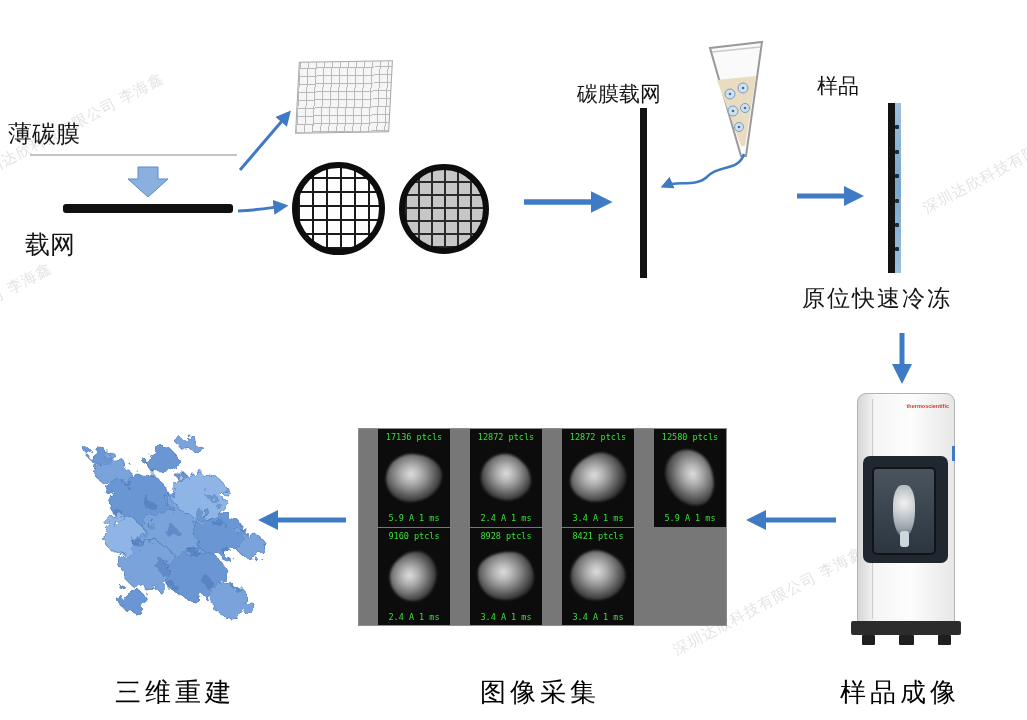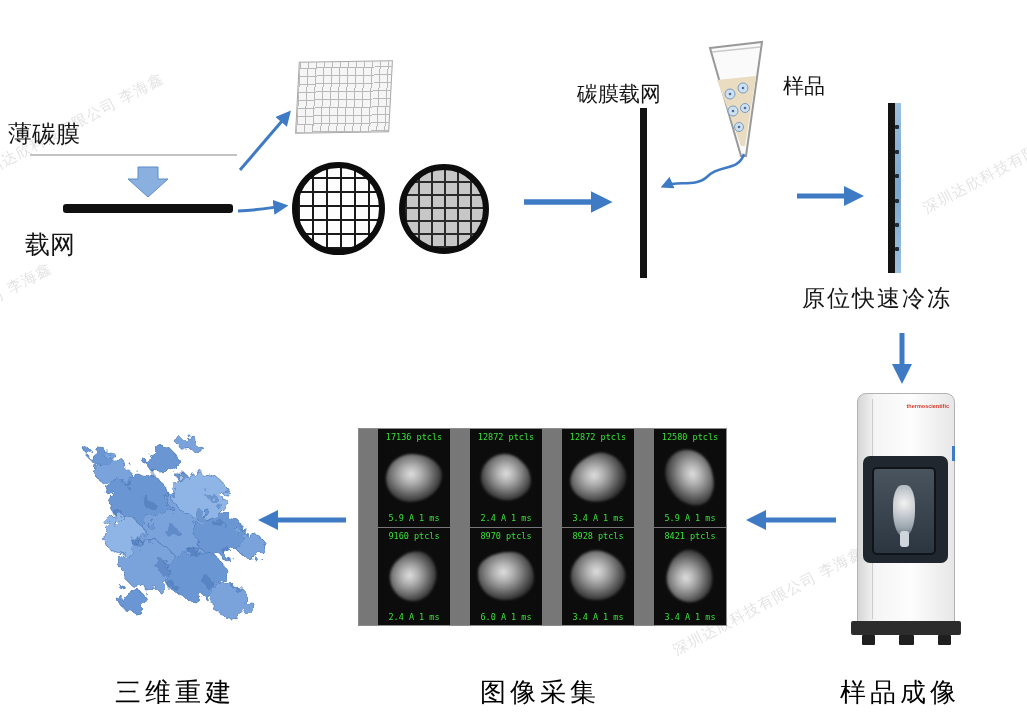--- a/index.html
+++ b/index.html
@@ -8,21 +8,21 @@
 
   
   .wm{position:absolute;color:#9a9a9a;opacity:.28;font-size:15px;white-space:nowrap;
       transform:rotate(-28deg);letter-spacing:1px;pointer-events:none;}
 
   
   .lbl{position:absolute;color:#141414;font-family:"Liberation Serif",serif;white-space:nowrap;}
   .lbl-thin-film{left:8px;top:118px;font-size:24px;}
   .lbl-grid{left:25px;top:228px;font-size:25px;}
   .lbl-cfg{left:577px;top:80px;font-size:21px;}
-  .lbl-sample{left:783px;top:72px;font-size:21px;}
+  .lbl-sample{left:817px;top:72px;font-size:21px;}
   .lbl-freeze{left:802px;top:283px;font-size:23px;letter-spacing:2px;}
   .bottom-label{position:absolute;top:675px;font-size:26px;color:#000000;letter-spacing:4px;
                 font-family:Liberation Serif, serif;}
   .lbl-3d{left:115px;}
   .lbl-acq{left:480px;}
   .lbl-imaging{left:840px;}
 
   
   .thin-line{position:absolute;left:30px;top:154px;width:207px;height:2px;background:#c4c4c4;}
 
@@ -184,25 +184,20 @@
     </div>
     <div class="cell">
       <div class="ptcls">12580 ptcls</div>
       <div class="blob"></div>
       <div class="res">5.9 A 1 ms</div>
     </div>
     <div class="cell">
       <div class="ptcls">9160 ptcls</div>
       <div class="blob"></div>
       <div class="res">2.4 A 1 ms</div>
-    </div>
-    <div class="cell">
-      <div class="ptcls">8970 ptcls</div>
-      <div class="blob"></div>
-      <div class="res">6.0 A 1 ms</div>
     </div>
     <div class="cell">
       <div class="ptcls">8928 ptcls</div>
       <div class="blob"></div>
       <div class="res">3.4 A 1 ms</div>
     </div>
     <div class="cell">
       <div class="ptcls">8421 ptcls</div>
       <div class="blob"></div>
       <div class="res">3.4 A 1 ms</div>

